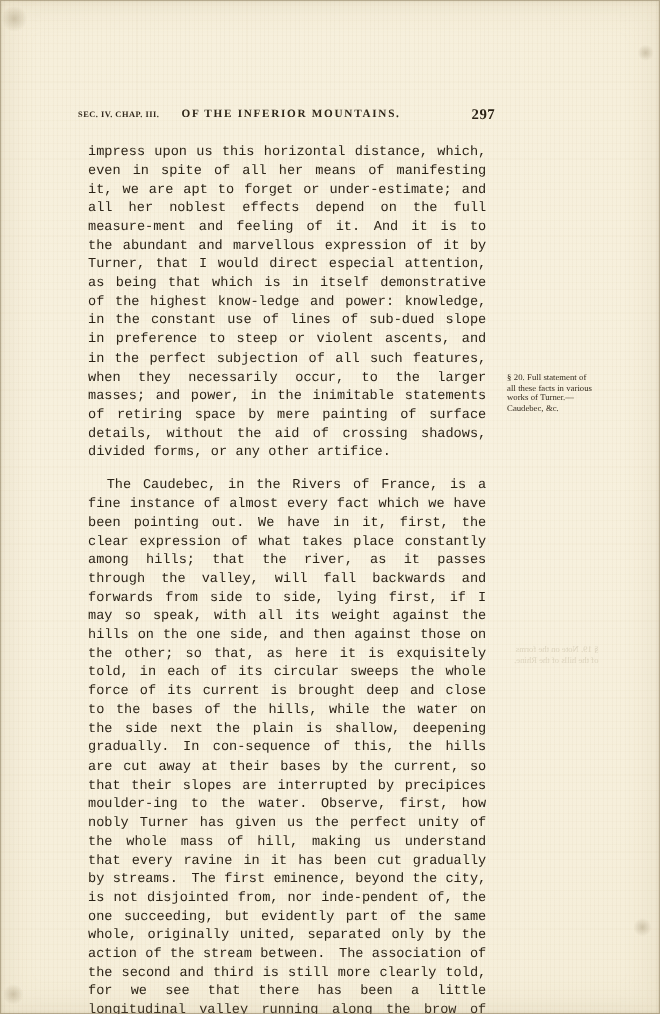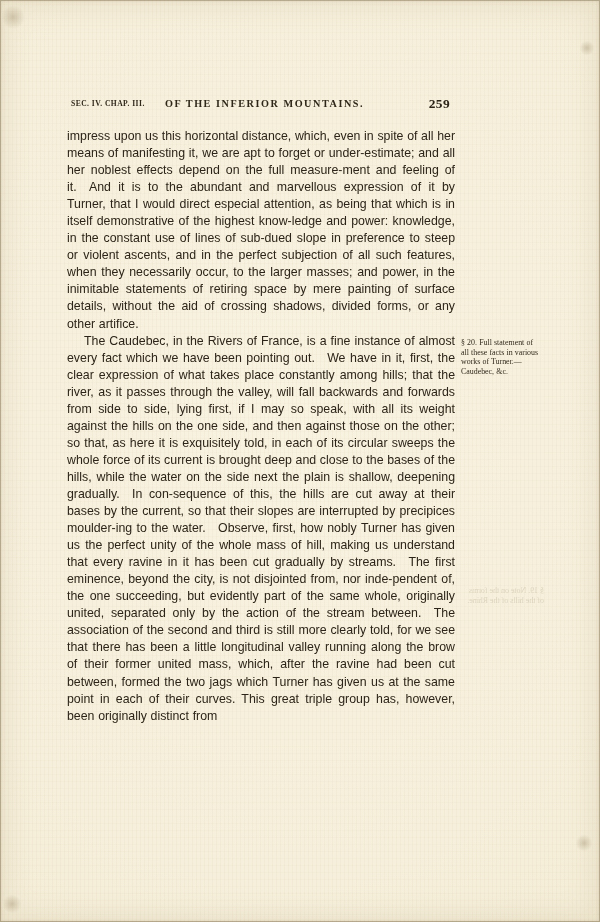--- a/index.html
+++ b/index.html
@@ -110,22 +110,22 @@
     font-family: "Liberation Serif", serif;
     font-size: 13.4px;
     font-weight: 600;
     letter-spacing: 0.4px;
     color: #2b2317;
   }
 
   
   .body-text { }
   .para {
-    margin: 0;
-    font-family: Liberation Sans, sans-serif;
+    margin: 13px;
+    font-family: Liberation Mono, monospace;
     font-size: 12.35px;
     line-height: 17.05px;
     color: #2c2418;
     text-align: justify;
     text-justify: inter-word;
     hyphens: manual;
     word-spacing: 0.25px;
   }
   .para.indented {
     text-indent: 17px;
@@ -165,21 +165,21 @@
 
 <div class="scan-page">
 
   <div class="paper-grain"></div>
 
   <div class="text-col">
 
     <div class="running-head">
       <span class="head-sec">SEC. IV. CHAP. III.</span>
       <span class="head-title">OF THE INFERIOR MOUNTAINS.</span>
-      <span class="head-folio">259</span>
+      <span class="head-folio">297</span>
     </div>
 
     <div class="body-text">
       <p class="para">impress upon us this horizontal distance, which, even in spite of all her means of manifesting it, we are apt to forget or under‐estimate; and all her noblest effects depend on the full measure‐ment and feeling of it. And it is to the abundant and marvellous expression of it by Turner, that I would direct especial attention, as being that which is in itself demonstrative of the highest know‐ledge and power: knowledge, in the constant use of lines of sub‐dued slope in preference to steep or violent ascents, and in the perfect subjection of all such features, when they necessarily occur, to the larger masses; and power, in the inimitable statements of retiring space by mere painting of surface details, without the aid of crossing shadows, divided forms, or any other artifice.</p>
       <p class="para indented">The Caudebec, in the Rivers of France, is a fine instance of almost every fact which we have been pointing out. We have in it, first, the clear expression of what takes place constantly among hills; that the river, as it passes through the valley, will fall backwards and forwards from side to side, lying first, if I may so speak, with all its weight against the hills on the one side, and then against those on the other; so that, as here it is exquisitely told, in each of its circular sweeps the whole force of its current is brought deep and close to the bases of the hills, while the water on the side next the plain is shallow, deepening gradually. In con‐sequence of this, the hills are cut away at their bases by the current, so that their slopes are interrupted by precipices moulder‐ing to the water. Observe, first, how nobly Turner has given us the perfect unity of the whole mass of hill, making us understand that every ravine in it has been cut gradually by streams. The first eminence, beyond the city, is not disjointed from, nor inde‐pendent of, the one succeeding, but evidently part of the same whole, originally united, separated only by the action of the stream between. The association of the second and third is still more clearly told, for we see that there has been a little longitudinal valley running along the brow of their former united mass, which, after the ravine had been cut between, formed the two jags which Turner has given us at the same point in each of their curves. This great triple group has, however, been originally distinct from</p>
     </div>
 
   </div>
 
   <div class="side-note">§ 20. Full statement of all these facts in various works of Turner.— Caudebec, &amp;c.</div>

